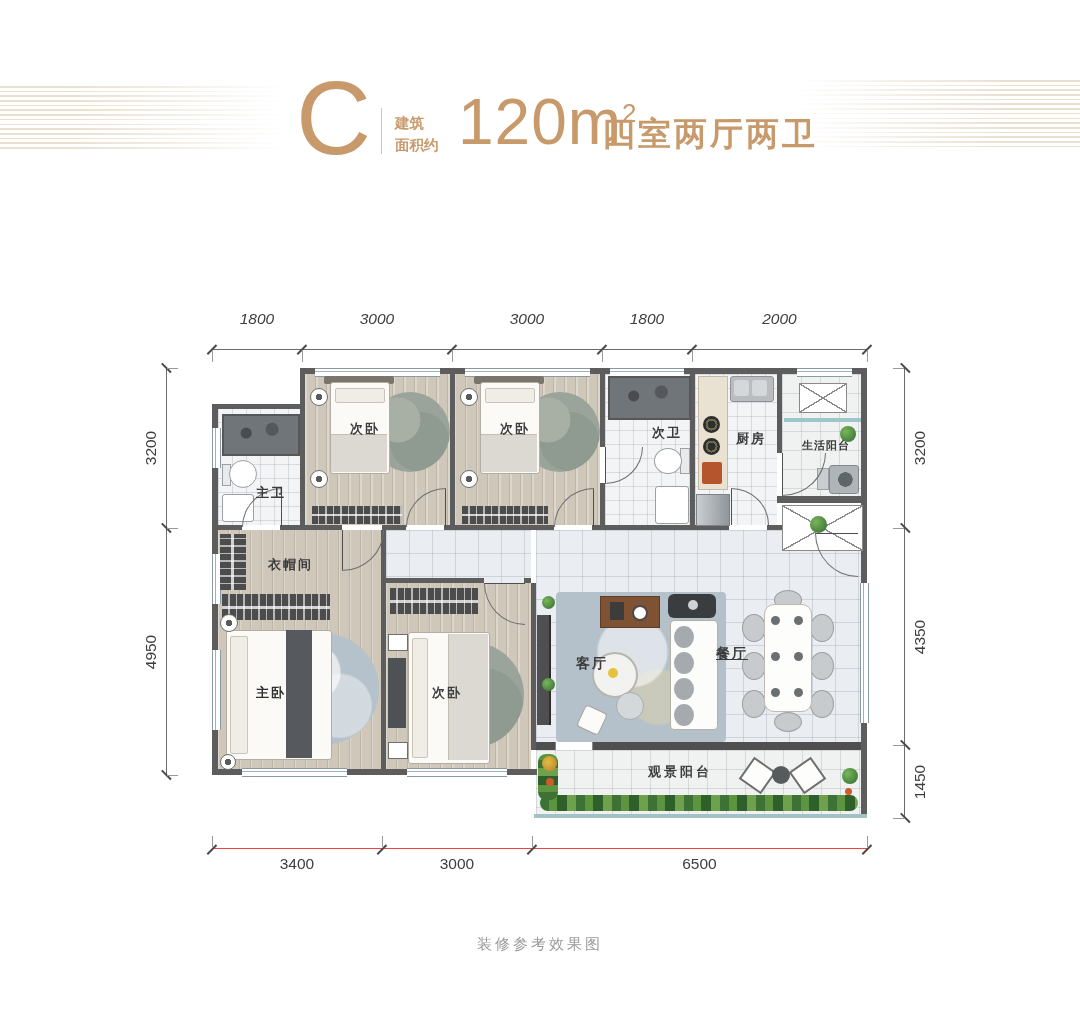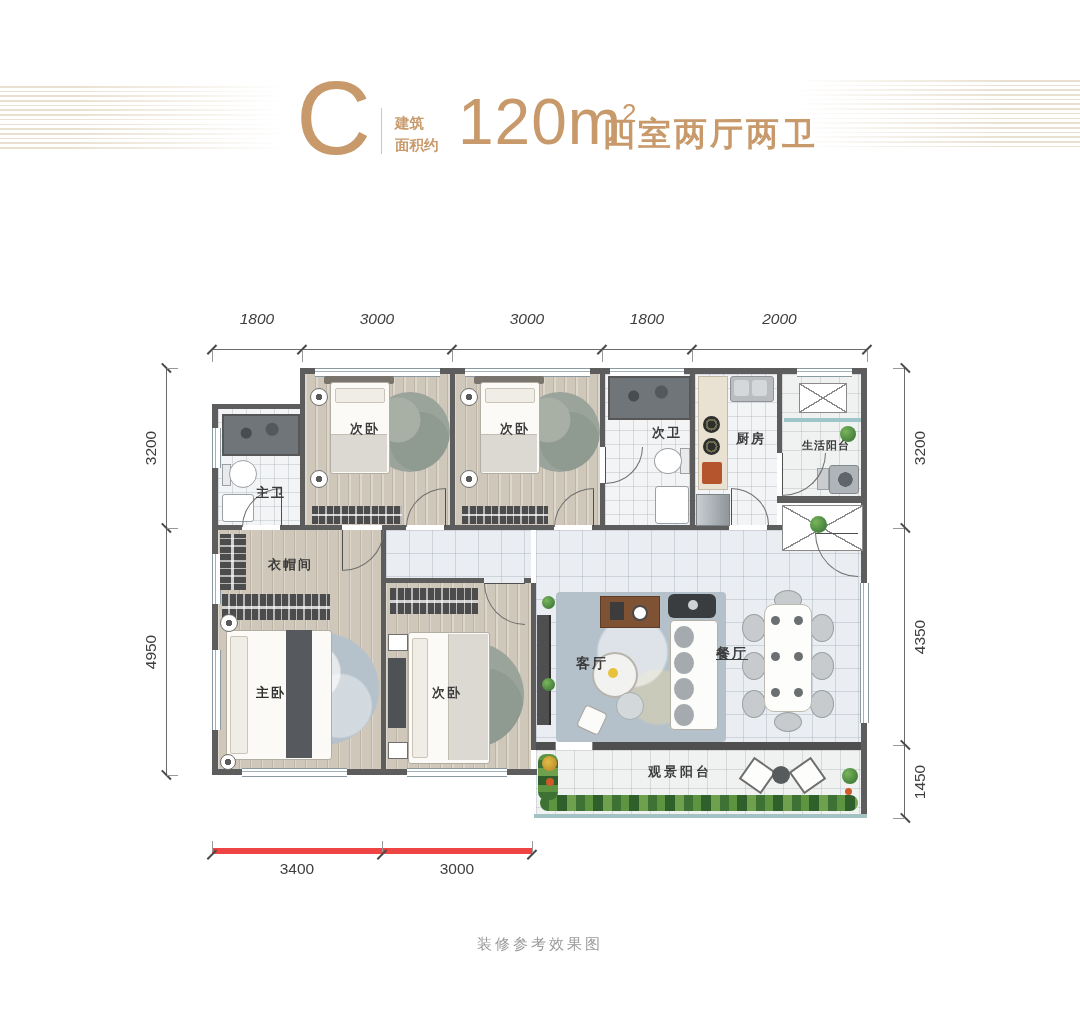--- a/index.html
+++ b/index.html
@@ -15,21 +15,21 @@
   .unit-c{position:absolute;left:296px;top:66px;font-size:104px;line-height:1;font-weight:400;color:#c89a6b;}
   .hdr-div{position:absolute;left:381px;top:108px;width:1px;height:46px;background:#d8c5ab;}
   .hdr-sub{position:absolute;left:395px;top:112px;font-size:14.5px;line-height:1.55;color:#c89a6b;font-weight:600;}
   .hdr-area{position:absolute;left:458px;top:90px;font-size:64px;line-height:1;color:#c89a6b;font-weight:400;letter-spacing:1px;}
   .hdr-area sup{font-size:26px;vertical-align:super;line-height:0;}
   .hdr-rooms{position:absolute;left:602px;top:112px;font-size:33px;color:#c89a6b;font-weight:600;letter-spacing:3px;}
   
   .dh{position:absolute;display:flex;}
   .dh .seg{position:relative;}
   .dh.top .seg{border-bottom:1px solid #6b6b6b;}
-  .dh.bot .seg{border-top:6px solid #ef4444;}
+  .dh.bot .seg{border-top:1px solid #ef4444;}
   .dh .seg::before{content:'';position:absolute;width:1.6px;height:13px;background:#4a4a4a;transform:rotate(45deg);left:-1px;}
   .dh.top .seg::before{bottom:-6.5px;}
   .dh.bot .seg::before{top:-6.5px;}
   .dh .seg::after{content:'';position:absolute;width:1px;background:#999;left:-0.5px;}
   .dh.top .seg::after{bottom:-13px;height:11px;}
   .dh.bot .seg::after{top:-13px;height:11px;}
   .dim-lbl{position:absolute;left:0;right:0;text-align:center;font-size:15.5px;color:#3e3e3e;}
   .dh.top .dim-lbl{bottom:21px;font-style:italic;}
   .dh.bot .dim-lbl{top:6px;}
   .dv{position:absolute;display:flex;flex-direction:column;}
@@ -136,20 +136,23 @@
   <div class="seg" style="width:0;"></div>
 </div>
 
 <div class="dh bot" style="left:212px;top:848px;width:655px;height:40px;">
   <div class="seg" style="width:170px;">
       <span class="dim-lbl">3400</span>
     </div>
   <div class="seg" style="width:150px;">
       <span class="dim-lbl">3000</span>
     </div>
+  <div class="seg" style="width:335px;">
+      <span class="dim-lbl">6500</span>
+    </div>
   <div class="seg" style="width:0;"></div>
 </div>
 
 <div class="dv left" style="left:136px;top:368px;width:30px;height:407px;">
   <div class="seg" style="height:160px;">
       <span class="dim-lbl">3200</span>
     </div>
   <div class="seg" style="height:247px;">
       <span class="dim-lbl">4950</span>
     </div>

